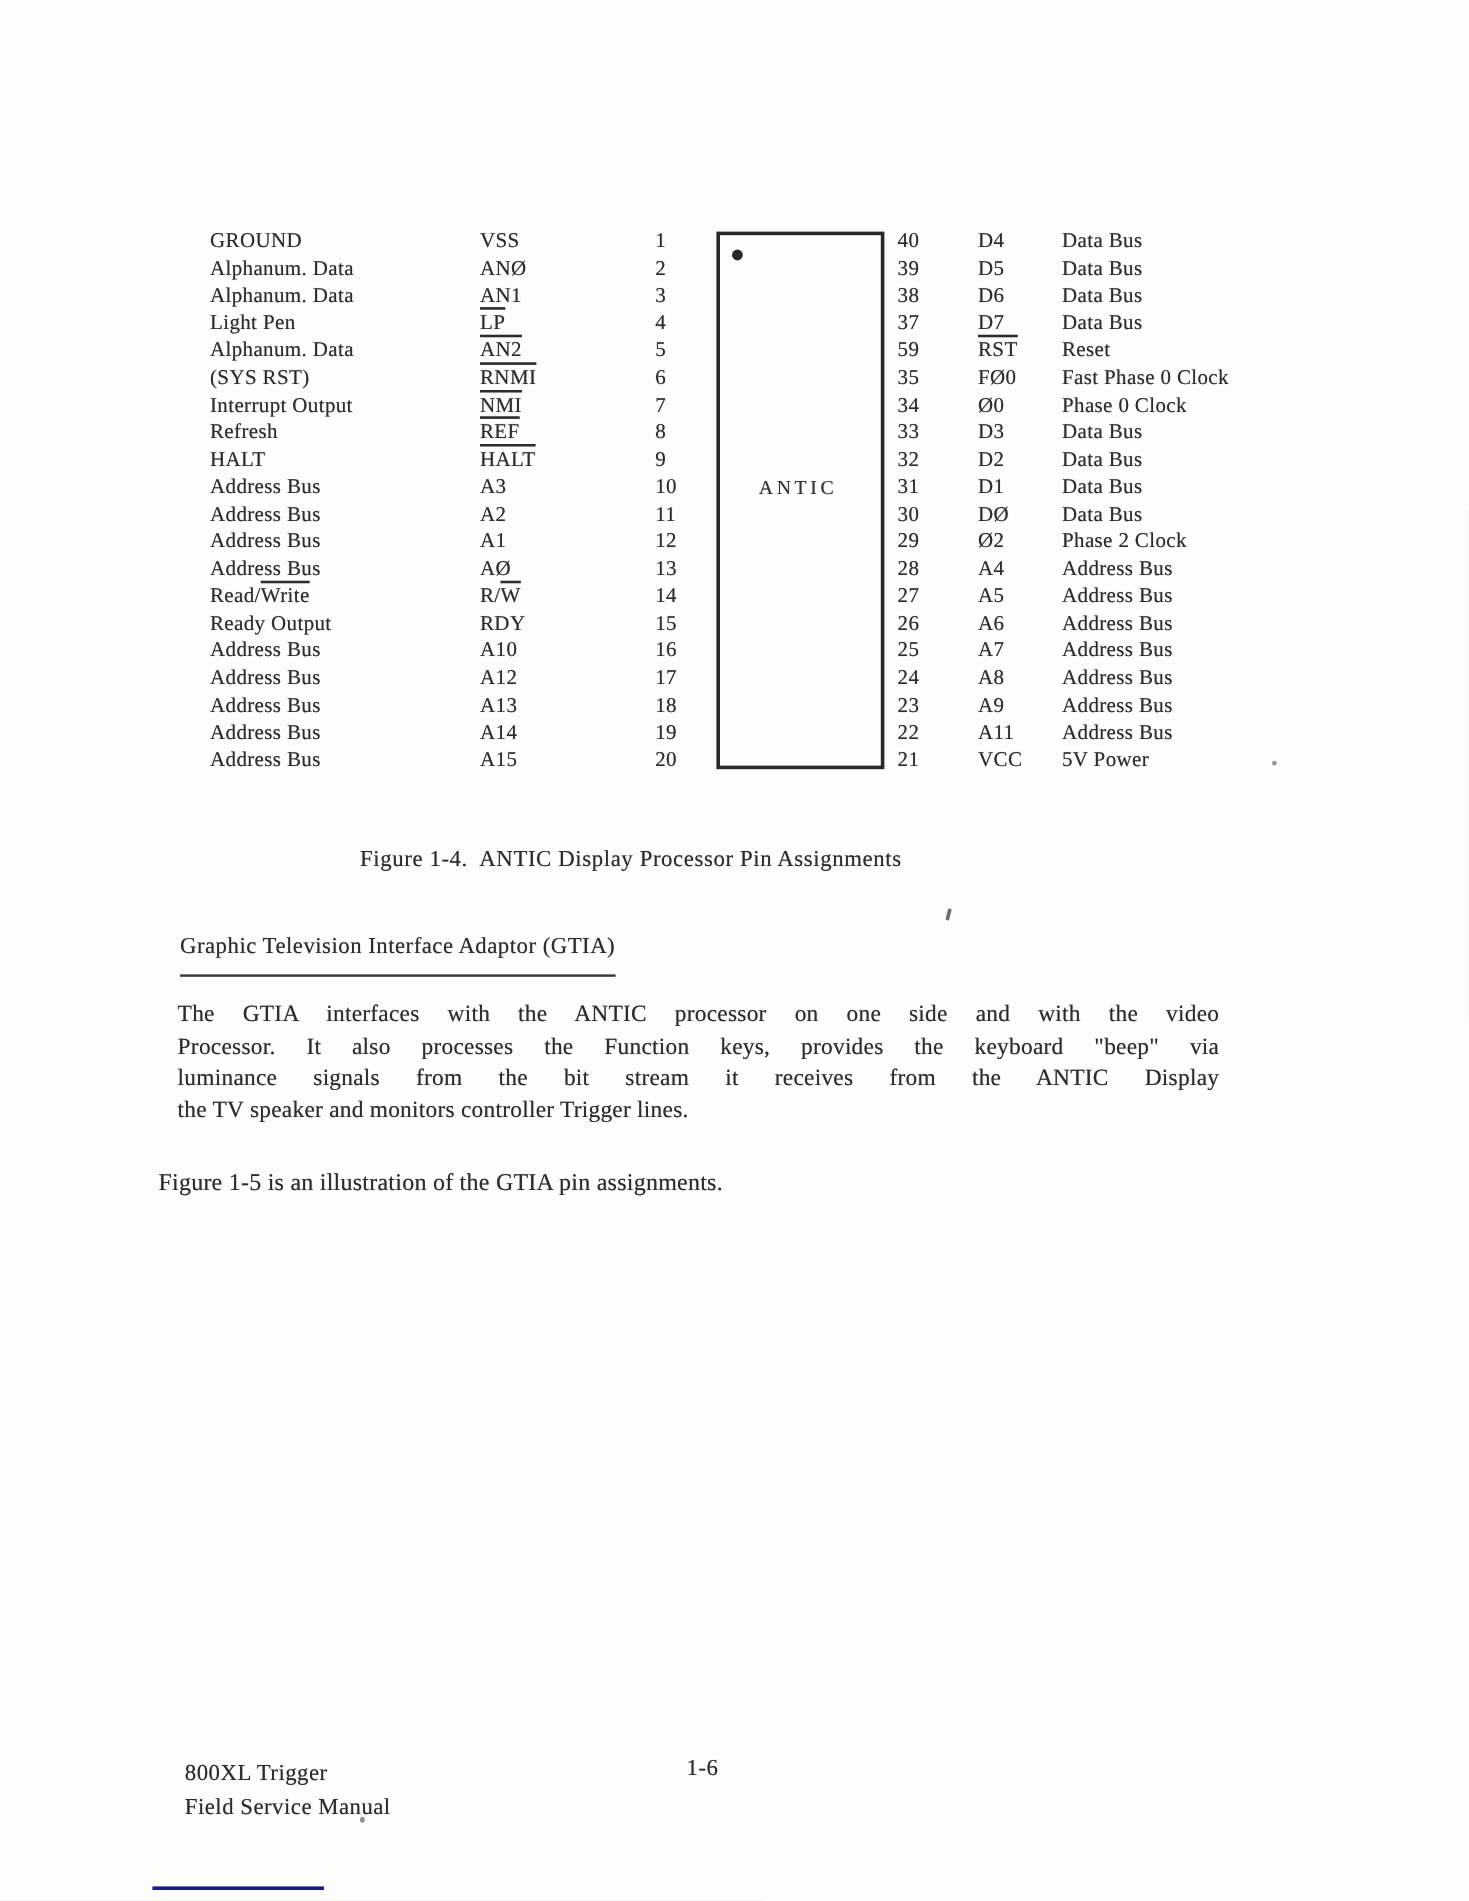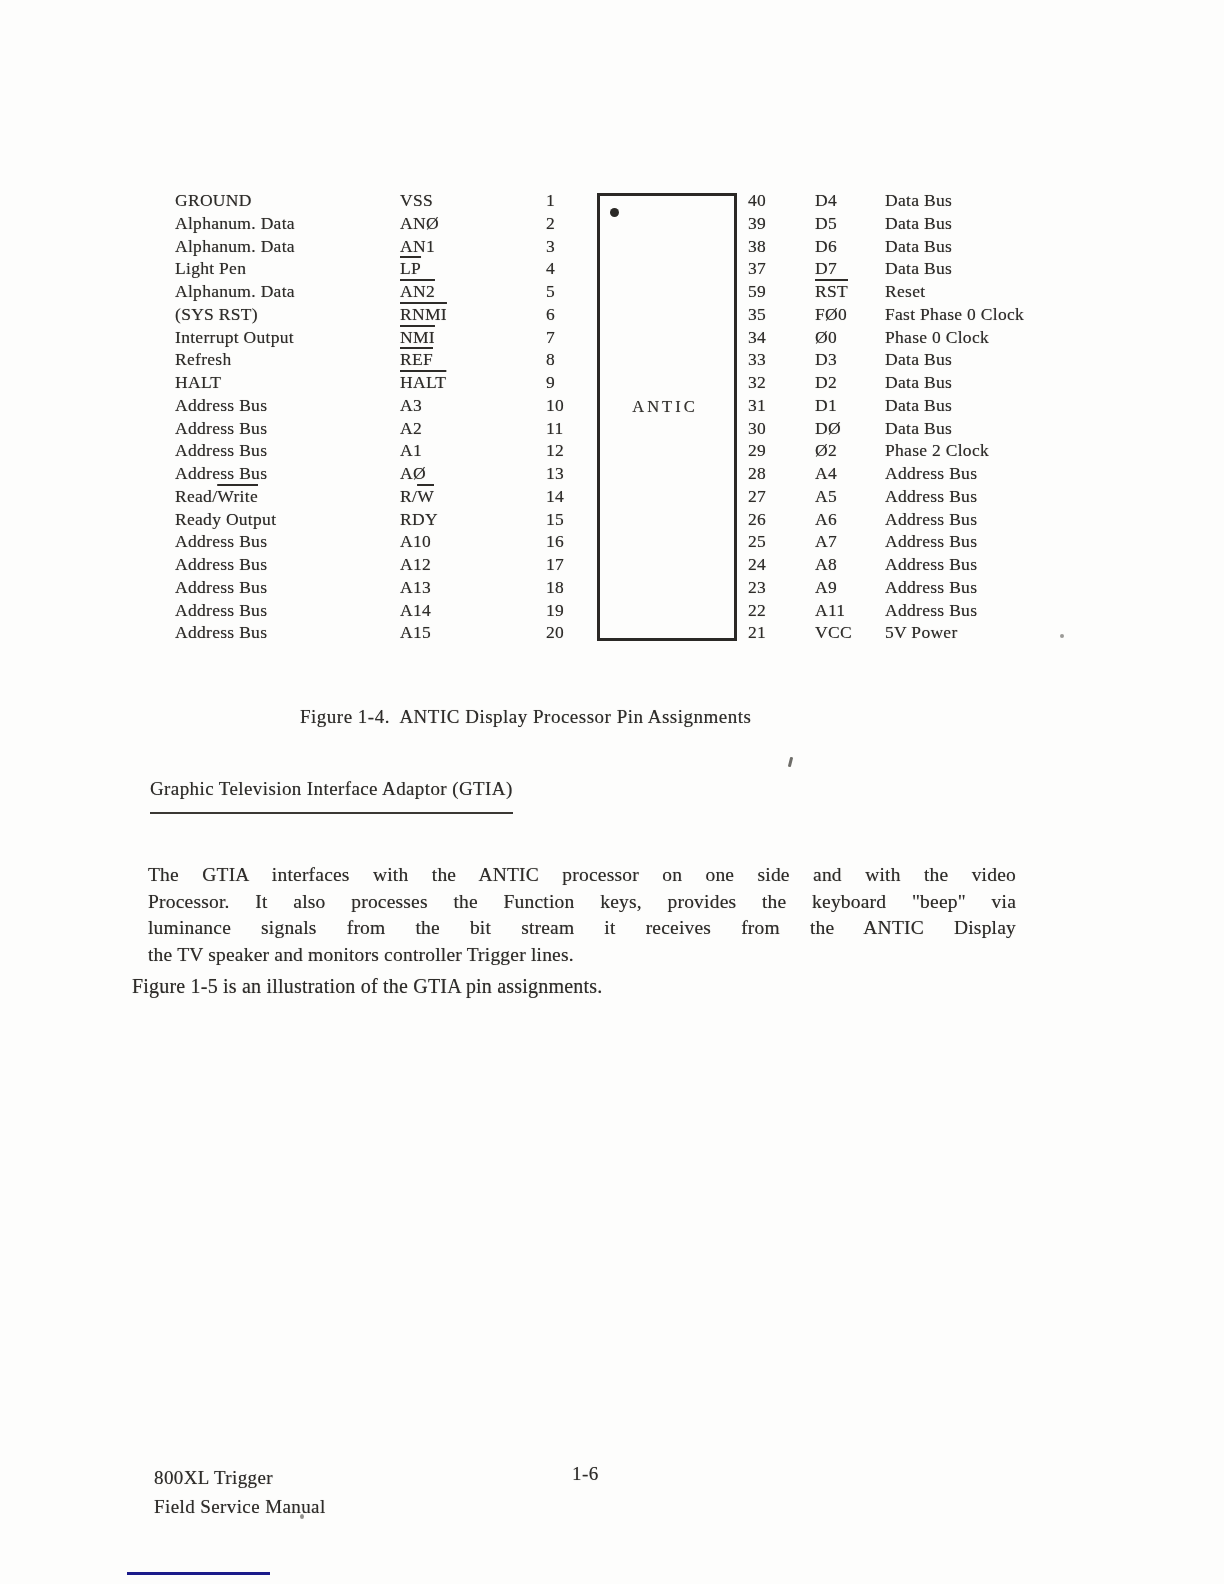--- a/index.html
+++ b/index.html
@@ -53,21 +53,21 @@
   }
 
   
   .heading{
     position:absolute;left:150px;top:778px;
     font-size:19px;letter-spacing:0.4px;
     border-bottom:2px solid #3a3834;
     padding-bottom:12px;
   }
   .para{
-    position:absolute;left:148px;top:862px;width:868px;
+    position:absolute;left:148px;top:833px;width:868px;
     font-size:19.5px;line-height:26.5px;letter-spacing:0.2px;
   }
   .jline{text-align:justify;text-align-last:justify;}
   .jline.lastline{text-align-last:left;}
   .figure-ref{
     position:absolute;left:132px;top:975px;
     font-size:20px;letter-spacing:0.2px;
   }
 
   

